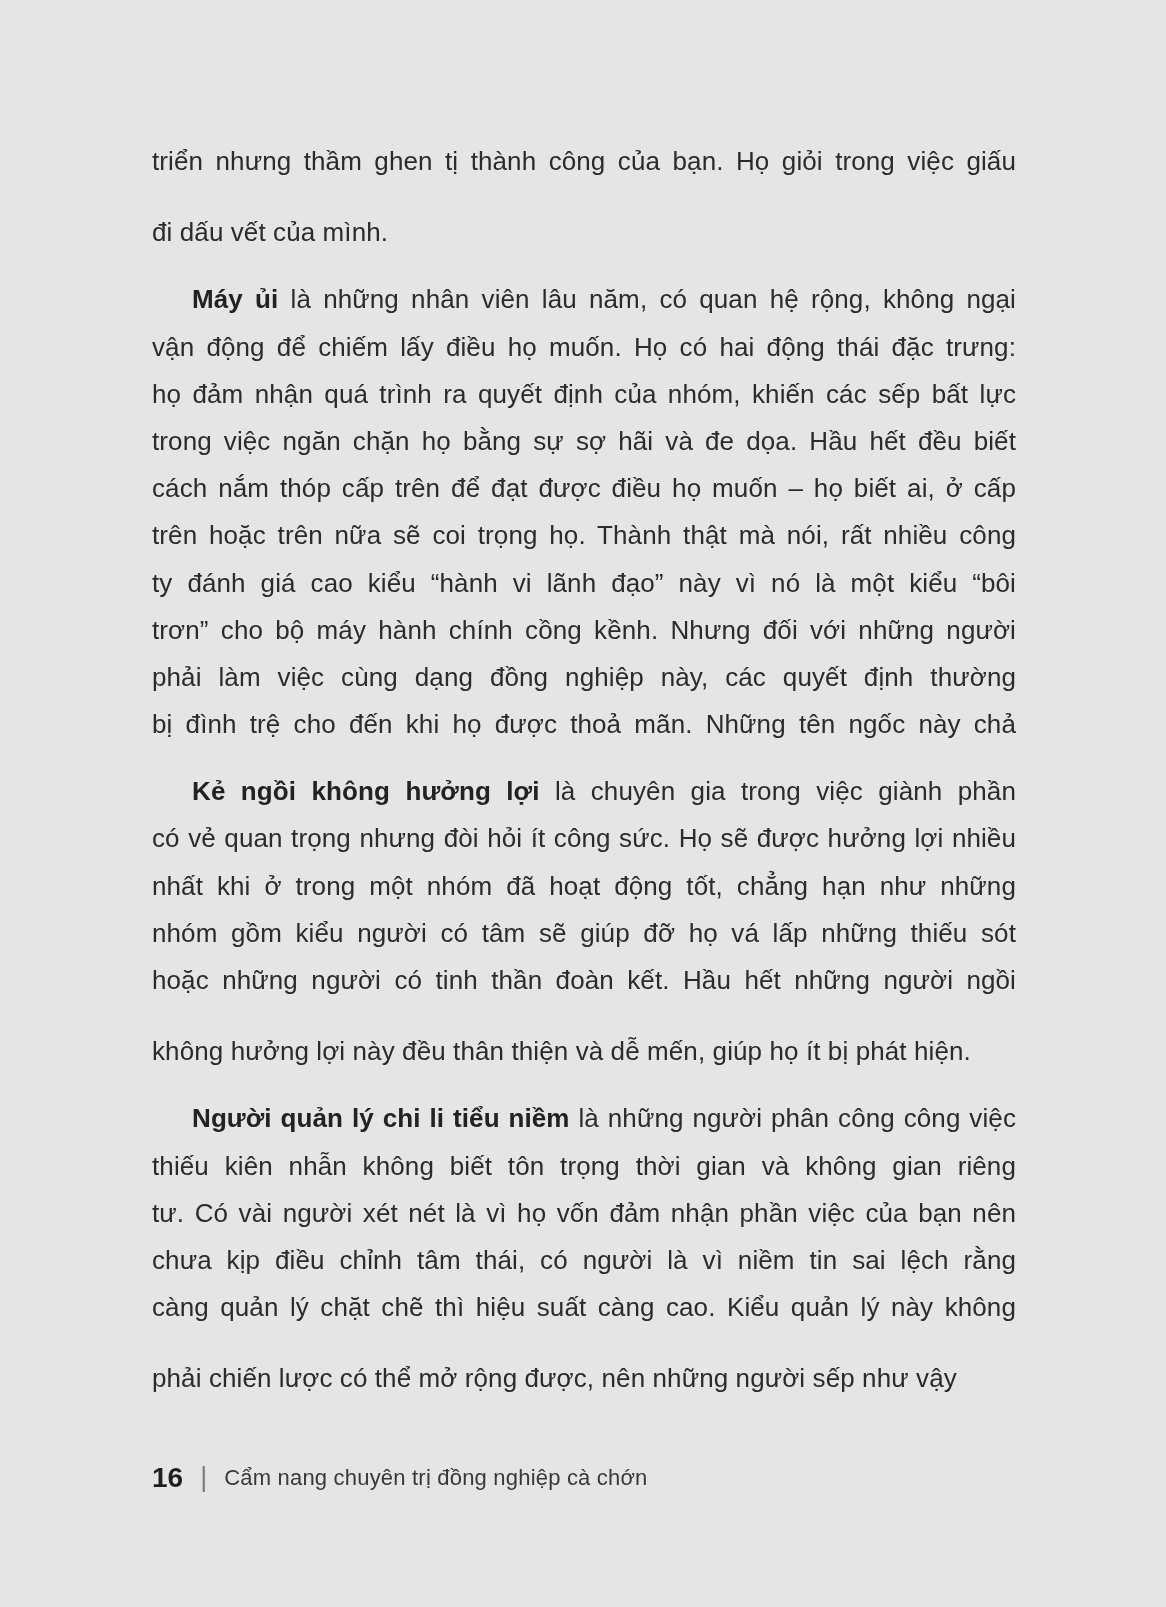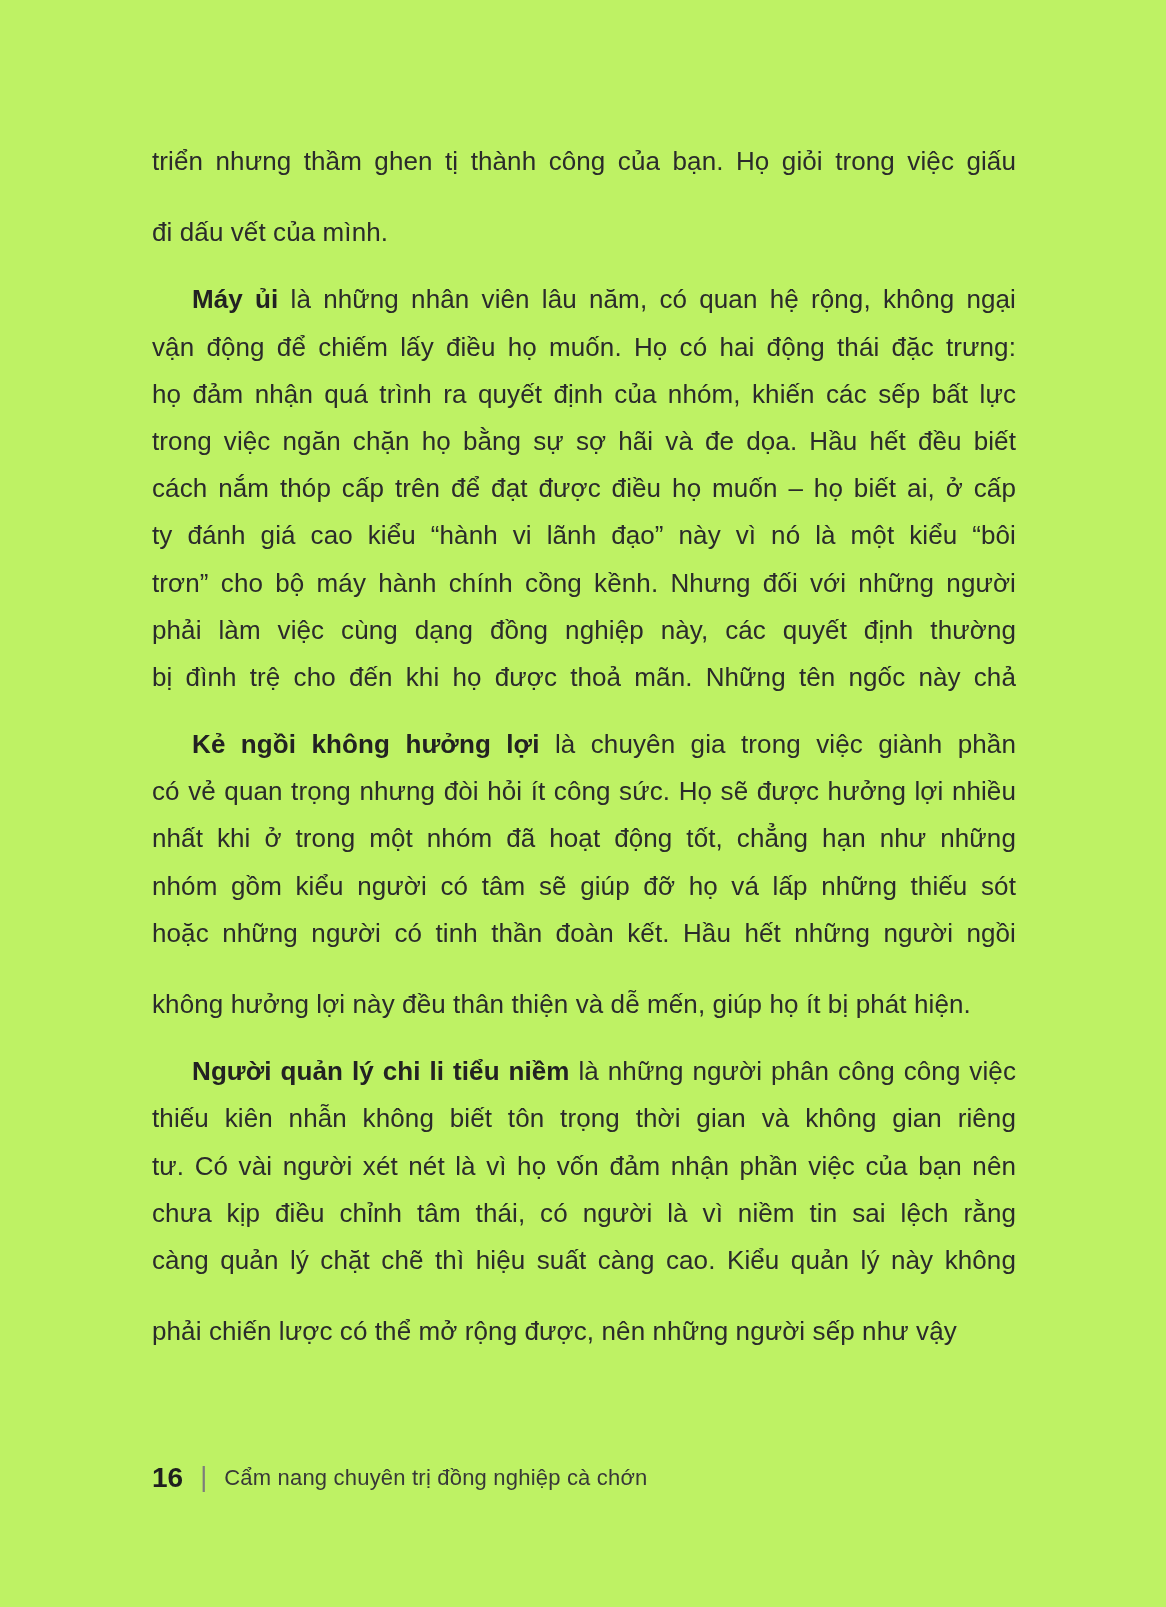--- a/index.html
+++ b/index.html
@@ -8,21 +8,21 @@
     width: 1166px;
     height: 1607px;
     position: relative;
     overflow: hidden;
     font-family: "Liberation Sans", sans-serif;
     color: #2b2b2b;
   }
   .page {
     position: absolute;
     inset: 0;
-    background: #bef264;
+    background: #e5e5e5;
   }
   .text-block {
     position: absolute;
     left: 152px;
     top: 138px;
     width: 864px;
   }
   .paragraph { margin-bottom: 20px; }
   .line {
     height: 47.2px;
@@ -74,20 +74,21 @@
       <div class="paragraph">
         <div class="line">triển nhưng thầm ghen tị thành công của bạn. Họ giỏi trong việc giấu</div>
         <div class="line last">đi dấu vết của mình.</div>
       </div>
       <div class="paragraph">
         <div class="line indent"><strong>Máy ủi</strong> là những nhân viên lâu năm, có quan hệ rộng, không ngại</div>
         <div class="line">vận động để chiếm lấy điều họ muốn. Họ có hai động thái đặc trưng:</div>
         <div class="line">họ đảm nhận quá trình ra quyết định của nhóm, khiến các sếp bất lực</div>
         <div class="line">trong việc ngăn chặn họ bằng sự sợ hãi và đe dọa. Hầu hết đều biết</div>
         <div class="line">cách nắm thóp cấp trên để đạt được điều họ muốn – họ biết ai, ở cấp</div>
+        <div class="line">trên hoặc trên nữa sẽ coi trọng họ. Thành thật mà nói, rất nhiều công</div>
         <div class="line">ty đánh giá cao kiểu “hành vi lãnh đạo” này vì nó là một kiểu “bôi</div>
         <div class="line">trơn” cho bộ máy hành chính cồng kềnh. Nhưng đối với những người</div>
         <div class="line">phải làm việc cùng dạng đồng nghiệp này, các quyết định thường</div>
         <div class="line">bị đình trệ cho đến khi họ được thoả mãn. Những tên ngốc này chả</div>
       </div>
       <div class="paragraph">
         <div class="line indent"><strong>Kẻ ngồi không hưởng lợi</strong> là chuyên gia trong việc giành phần</div>
         <div class="line">có vẻ quan trọng nhưng đòi hỏi ít công sức. Họ sẽ được hưởng lợi nhiều</div>
         <div class="line">nhất khi ở trong một nhóm đã hoạt động tốt, chẳng hạn như những</div>
         <div class="line">nhóm gồm kiểu người có tâm sẽ giúp đỡ họ vá lấp những thiếu sót</div>

